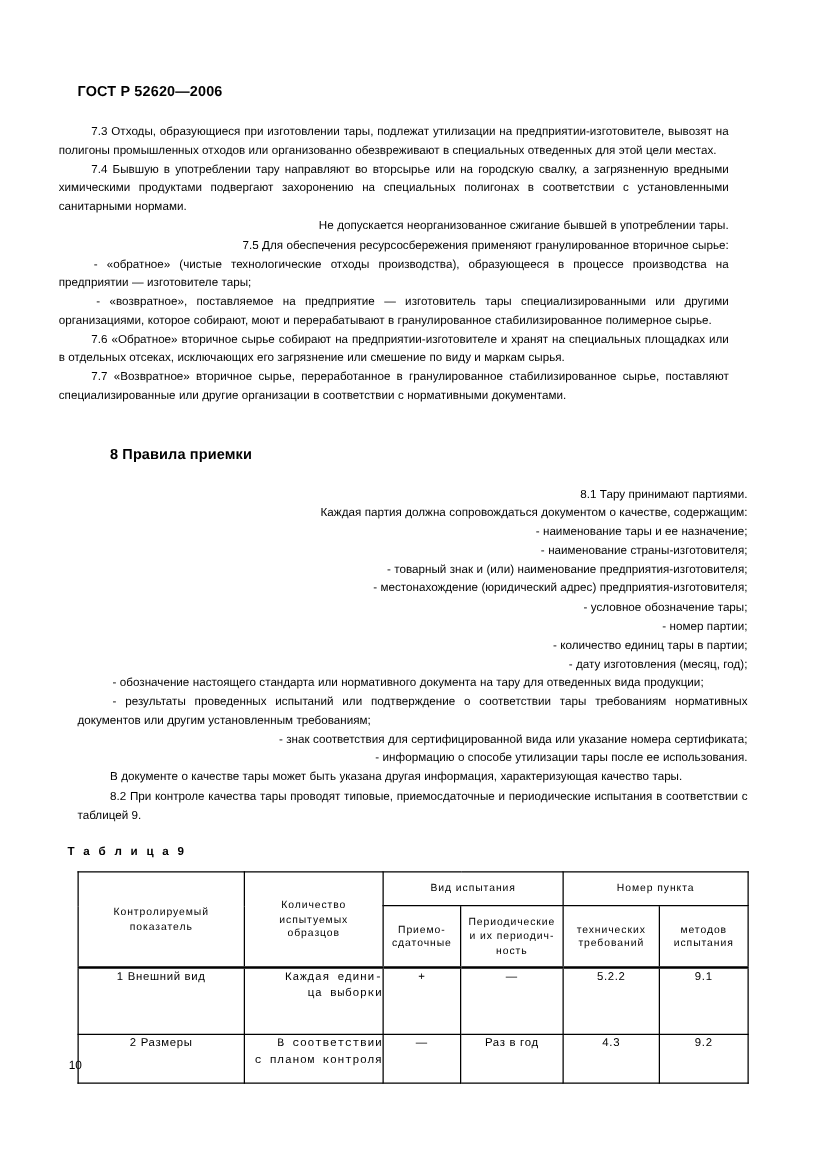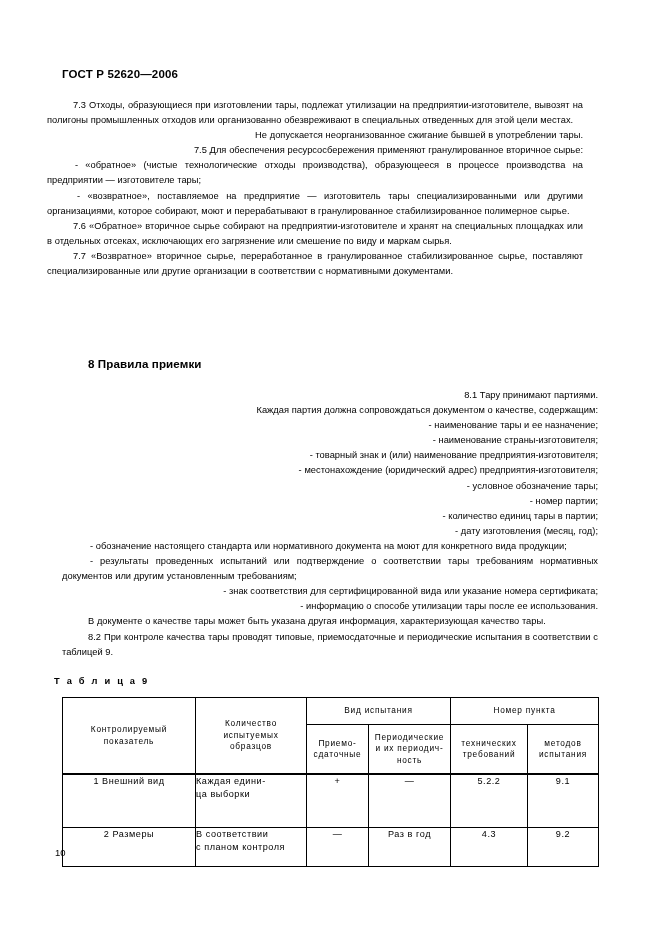--- a/index.html
+++ b/index.html
@@ -131,22 +131,23 @@
   table.spec tbody td {
     font-size: 9.1px;
     letter-spacing: 0.55px;
     line-height: 13px;
   }
   td.c-name {
     text-align: center;
     padding: 5px 4px 5px 16px;
   }
   td.c-qty {
-    text-align: left;
+    text-align: right;
     padding: 5px 6px 5px 14px;
+    font-family: Liberation Mono, monospace;
   }
   td.c-center {
     text-align: center;
     padding: 5px 3px;
   }
   tbody tr.row-tall td { height: 52px; vertical-align: top; }
   tbody tr.row-short td { height: 38px; vertical-align: top; }
   tbody tr td > span.cellline { display: block; }
 
   
@@ -159,20 +160,21 @@
 </style>
 </head>
 <body>
 
 <div class="page">
 
   <div class="doc-header">ГОСТ Р 52620—2006</div>
 
   <div class="body-block">
     <p class="para indent">7.3  Отходы, образующиеся при  изготовлении тары, подлежат утилизации на предприятии-изготовителе,  вывозят на полигоны промышленных отходов или организованно обезвреживают в специальных отведенных для этой цели местах.</p>
+    <p class="para indent">7.4  Бывшую в употреблении  тару направляют во  вторсырье  или на городскую свалку,  а загрязненную  вредными химическими продуктами подвергают захоронению на специальных полигонах в соответствии с установленными санитарными нормами.</p>
     <p class="para indent nojust">Не допускается неорганизованное сжигание бывшей в употреблении тары.</p>
     <p class="para indent nojust">7.5  Для обеспечения ресурсосбережения применяют гранулированное вторичное сырье:</p>
     <p class="para dash">- «обратное» (чистые технологические отходы производства), образующееся в процессе производства на предприятии — изготовителе тары;</p>
     <p class="para dash2"> - «возвратное», поставляемое на предприятие — изготовитель тары специализированными или другими организациями, которое собирают, моют и перерабатывают в гранулированное стабилизированное полимерное сырье.</p>
     <p class="para indent">7.6 «Обратное» вторичное сырье собирают на предприятии-изготовителе и хранят на специальных площадках или в отдельных отсеках, исключающих его загрязнение или смешение по виду и маркам сырья.</p>
     <p class="para indent">7.7 «Возвратное» вторичное сырье, переработанное в гранулированное стабилизированное сырье, поставляют специализированные или другие организации в соответствии с нормативными документами.</p>
   </div>
 
   <div class="section-heading">8 Правила приемки</div>
 
@@ -180,21 +182,21 @@
     <p class="para indent nojust">8.1 Тару принимают партиями.</p>
     <p class="para indent nojust">Каждая партия должна сопровождаться документом о качестве, содержащим:</p>
     <p class="para dash nojust">- наименование тары и ее назначение;</p>
     <p class="para dash nojust">- наименование страны-изготовителя;</p>
     <p class="para dash nojust">- товарный знак  и (или) наименование предприятия-изготовителя;</p>
     <p class="para dash nojust">- местонахождение (юридический адрес) предприятия-изготовителя;</p>
     <p class="para dash nojust">- условное обозначение тары;</p>
     <p class="para dash nojust">- номер партии;</p>
     <p class="para dash nojust">- количество единиц тары в партии;</p>
     <p class="para dash nojust">- дату изготовления (месяц, год);</p>
-    <p class="para dash">- обозначение настоящего стандарта или нормативного документа на моют для конкретного вида продукции;</p>
+    <p class="para dash">- обозначение настоящего стандарта или нормативного документа на тару для отведенных вида продукции;</p>
     <p class="para dash">- результаты проведенных испытаний или подтверждение о соответствии тары требованиям нормативных документов или  другим  установленным требованиям;</p>
     <p class="para dash nojust">- знак соответствия для сертифицированной вида или указание номера сертификата;</p>
     <p class="para dash nojust">- информацию о способе утилизации тары после ее использования.</p>
     <p class="para indent">В документе о качестве тары  может быть указана  другая информация, характеризующая качество тары.</p>
     <p class="para indent">8.2 При контроле  качества тары  проводят типовые, приемосдаточные и периодические испытания в соответствии с таблицей  9.</p>
   </div>
 
   <div class="table-caption">Т а б л и ц а  9</div>
 
   <div class="tbl-wrap">

